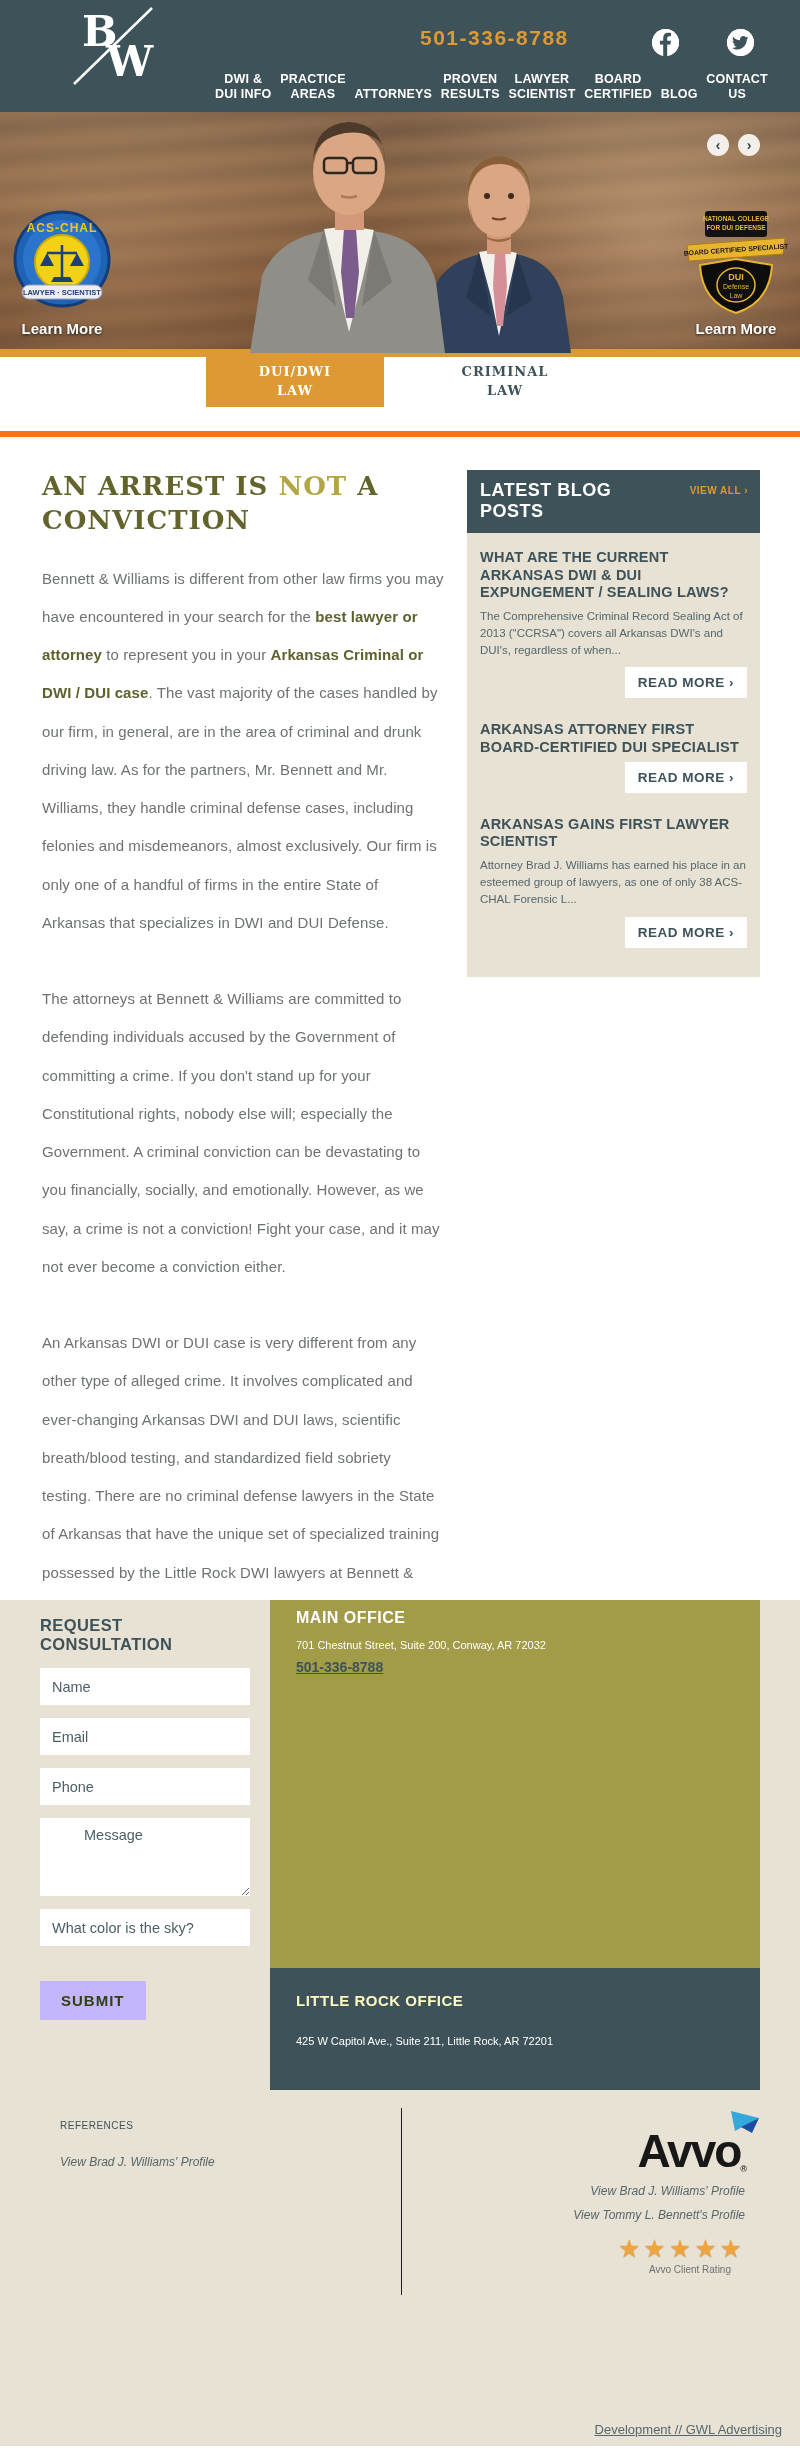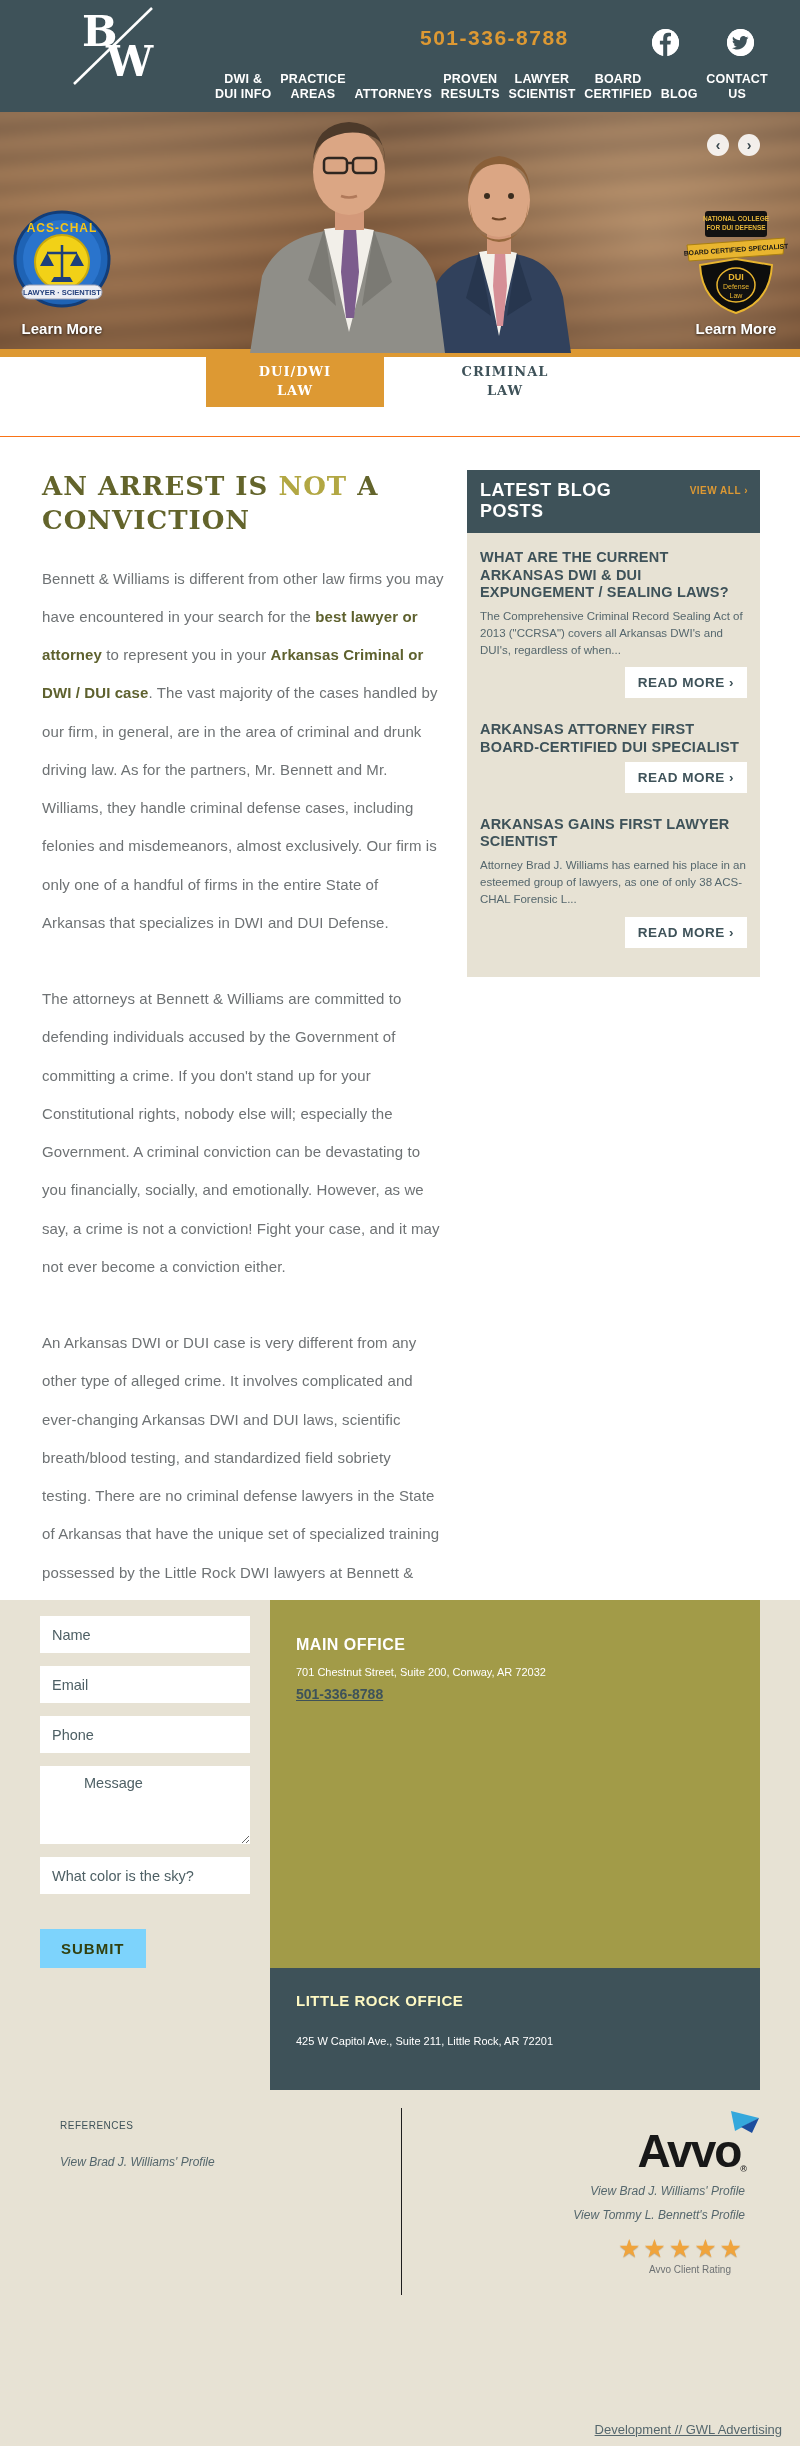--- a/index.html
+++ b/index.html
@@ -35,21 +35,21 @@
   .badge-left { left:6px; }
   .badge-right { right:8px; }
   .learn-more { color:#fff; font-weight:bold; font-size:15px; margin-top:1px;
                 text-shadow:0 1px 3px rgba(0,0,0,.75); cursor:pointer; }
   .carousel { position:absolute; top:22px; right:40px; z-index:4; display:flex; gap:9px; }
   .carousel button { width:22px; height:22px; border-radius:50%; border:none; cursor:pointer;
                      background:rgba(255,255,255,.88); color:#39474d; font-weight:bold;
                      font-size:14px; line-height:20px; text-align:center; padding:0; }
 
   
-  .tab-strip { height:80px; background:#fff; border-bottom:1px solid #f97316;
+  .tab-strip { height:80px; background:#fff; border-bottom:6px solid #f97316;
                display:flex; justify-content:center; gap:32px; }
   .tab { width:178px; height:50px; display:flex; align-items:center; justify-content:center;
          font-family:"DejaVu Serif", serif; font-weight:bold; font-size:13px; letter-spacing:1px;
          white-space:pre-line; text-align:center; line-height:1.45; cursor:pointer; }
   .tab-active { background:#dd9933; color:#fff; }
   .tab-inactive { color:#3e5259; }
 
   
   .content { display:flex; gap:23px; padding:33px 40px 0 42px; height:1163px; }
   .article { width:412px; }
@@ -78,25 +78,25 @@
   
   .bottom { background:#e7e2d4; height:846px; position:relative; }
   .consult-row { display:flex; }
   .form-col { width:210px; margin-left:40px; padding-top:16px; }
   .form-title { color:#3e5259; font-weight:bold; font-size:16.5px; letter-spacing:0.4px; margin-bottom:14px; }
   .field { display:block; width:100%; background:#fff; border:none; height:37px;
            margin-bottom:13px; padding:0 12px; font-size:14.5px; color:#3e5259; font-family:inherit; }
   .field::placeholder { color:#4e6065; opacity:1; }
   textarea.field { height:78px; padding-top:9px; resize:vertical;padding-left:44px; }
   .captcha { margin-top:11px; }
-  .submit { margin-top:22px; background:#7dd3fc; border:none; color:#31400f;
+  .submit { margin-top:22px; background:#c4b5fd; border:none; color:#31400f;
             font-weight:bold; font-size:15px; letter-spacing:1px; padding:11px 21px;
             font-family:inherit; cursor:pointer; }
   .office-col { width:490px; margin-left:20px; }
-  .office-main { background:#a29b48; height:368px; padding:36px 26px; }
+  .office-main { background:#a29b48; height:368px; padding:9px 26px; }
   .office-main h2 { color:#fff; font-size:16px; letter-spacing:0.5px; margin-bottom:12px; }
   .addr { color:#fff; font-size:11px; margin-bottom:7px; }
   .office-phone { color:#3e5259; font-weight:bold; font-size:14px; text-decoration:underline; cursor:pointer; }
   .office-lr { background:#3e5259; height:122px; padding:24px 26px; }
   .office-lr h2 { color:#fef9c3; font-size:15px; letter-spacing:0.5px; margin-bottom:26px; }
 
   .refs { position:relative; padding:30px 20px 0 60px; height:286px; }
   .refs-title { color:#3e5259; font-weight:normal; font-size:10px; letter-spacing:0.5px; }
   .sl-logo { color:#fff; font-size:32px; font-weight:bold; letter-spacing:-0.5px; margin-top:8px; cursor:pointer; }
   .sl-link { font-style:italic; color:#55676d; font-size:12px; margin-top:24px;
@@ -266,20 +266,21 @@
           <p>Attorney Brad J. Williams has earned his place in an esteemed group of lawyers, as one of only 38 ACS-CHAL Forensic L...</p>
           <button class="read-more">READ MORE ›</button>
         </div>
       </div>
     </div>
   </div>
 
   <div class="bottom">
     <div class="consult-row">
       <div class="form-col">
+        <div class="form-title">REQUEST CONSULTATION</div>
         <input class="field" type="text" placeholder="Name" style="">
         <input class="field" type="text" placeholder="Email" style="">
         <input class="field" type="text" placeholder="Phone" style="">
         <textarea class="field" placeholder="Message" style=""></textarea>
         <input class="field captcha" type="text" placeholder="What color is the sky?" style="">
         <button class="submit">SUBMIT</button>
       </div>
       <div class="office-col">
         <div class="office-main">
           <h2>MAIN OFFICE</h2>

